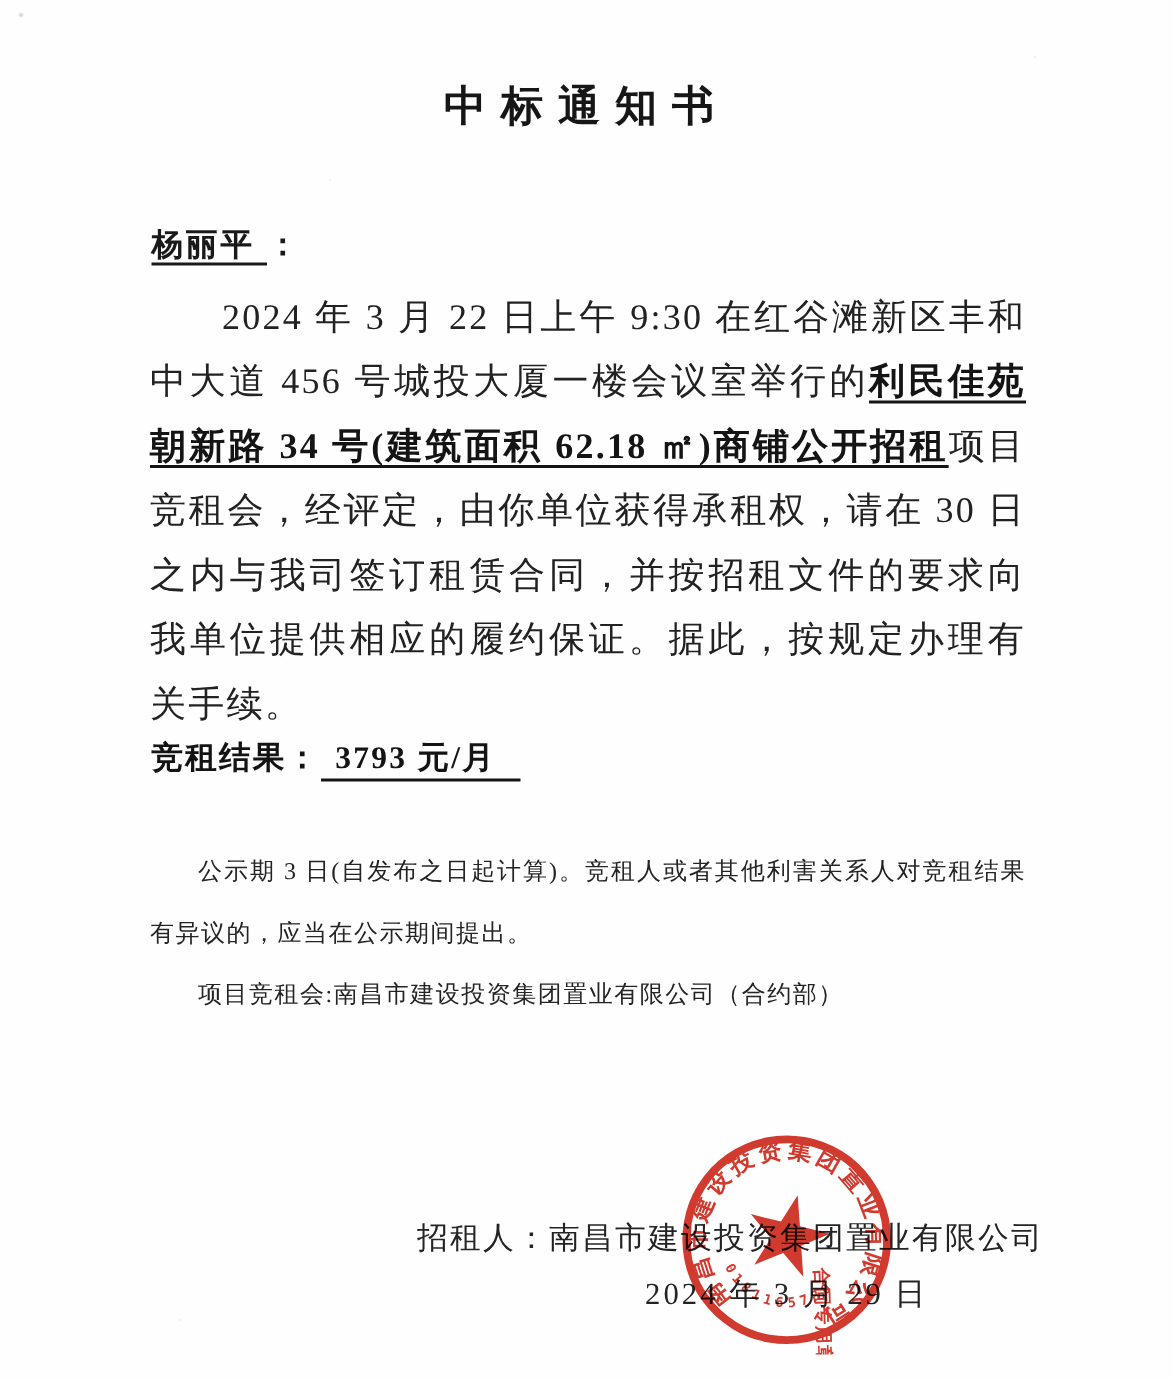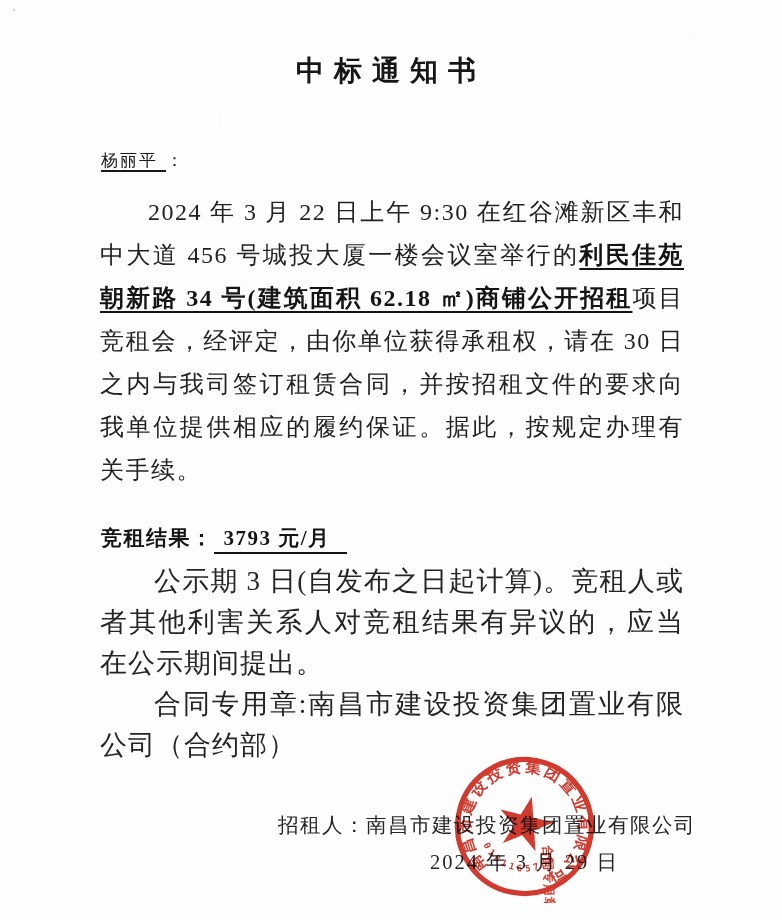--- a/index.html
+++ b/index.html
@@ -32,22 +32,22 @@
     font-size: 28px;
     font-weight: bold;
     letter-spacing: 10px;
     color: #161616;
     font-family: Liberation Serif, serif;
   }
   .addressee {
     position: absolute;
     top: 149px;
     left: 101px;
-    font-size: 17px;
-    font-weight: normal;
+    font-size: 21px;
+    font-weight: bold;
     letter-spacing: 2px;
     color: #191919;
   }
   .addressee .name {
     border-bottom: 2px solid #191919;
     padding-right: 8px;
   }
   .body-para {
     position: absolute;
     left: 100px;
@@ -69,32 +69,31 @@
     border-bottom: none;
   }
   .result-line {
     position: absolute;
     top: 491px;
     left: 101px;
     font-size: 21px;
     font-weight: bold;
     letter-spacing: 1.5px;
     color: #141414;
-    margin-top: 33px;
   }
   .result-value {
     border-bottom: 2px solid #141414;
     padding: 0 16px 2px 10px;
   }
   .notice-block {
     position: absolute;
     top: 561px;
     left: 100px;
     width: 584px;
-    font-size: 27px;
+    font-size: 16px;
     line-height: 41px;
     letter-spacing: 1px;
     color: #242424;
   }
   .notice-block p {
     margin: 0;
     text-indent: 2em;
     text-align: justify;
   }
   .signature-block { position: absolute; left: 0; top: 0; width: 100%; }
@@ -136,21 +135,21 @@
   <div class="doc-title">中标通知书</div>
 
   <div class="addressee"><span class="name">杨丽平</span><span>：</span></div>
 
   <div class="body-para para-1"><span>2024 年 3 月 22 日上午 9:30 在红谷滩新区丰和中大道 456 号城投大厦一楼会议室举行的</span><span class="project-name">利民佳苑朝新路 34 号(建筑面积 62.18 ㎡)商铺公开招租</span><span>项目竞租会，经评定，由你单位获得承租权，请在 30 日之内与我司签订租赁合同，并按招租文件的要求向我单位提供相应的履约保证。据此，按规定办理有关手续。</span></div>
 
   <div class="result-line"><span>竞租结果：</span><span class="result-value">3793 元/月</span></div>
 
   <div class="notice-block">
     <p>公示期 3 日(自发布之日起计算)。竞租人或者其他利害关系人对竞租结果有异议的，应当在公示期间提出。</p>
-    <p>合同专用章:南昌市建设投资集团置业有限公司（合约部）</p>
+    <p>项目竞租会:南昌市建设投资集团置业有限公司（合约部）</p>
   </div>
 
   <div class="signature-block">
     <div class="lessor-line"><span>招租人：</span><span>南昌市建设投资集团置业有限公司</span></div>
     <div class="date-line">2024 年 3 月 29 日</div>
   </div>
 
   <div class="seal">
     <svg viewBox="0 0 160 160" xmlns="http://www.w3.org/2000/svg">
       <defs>

